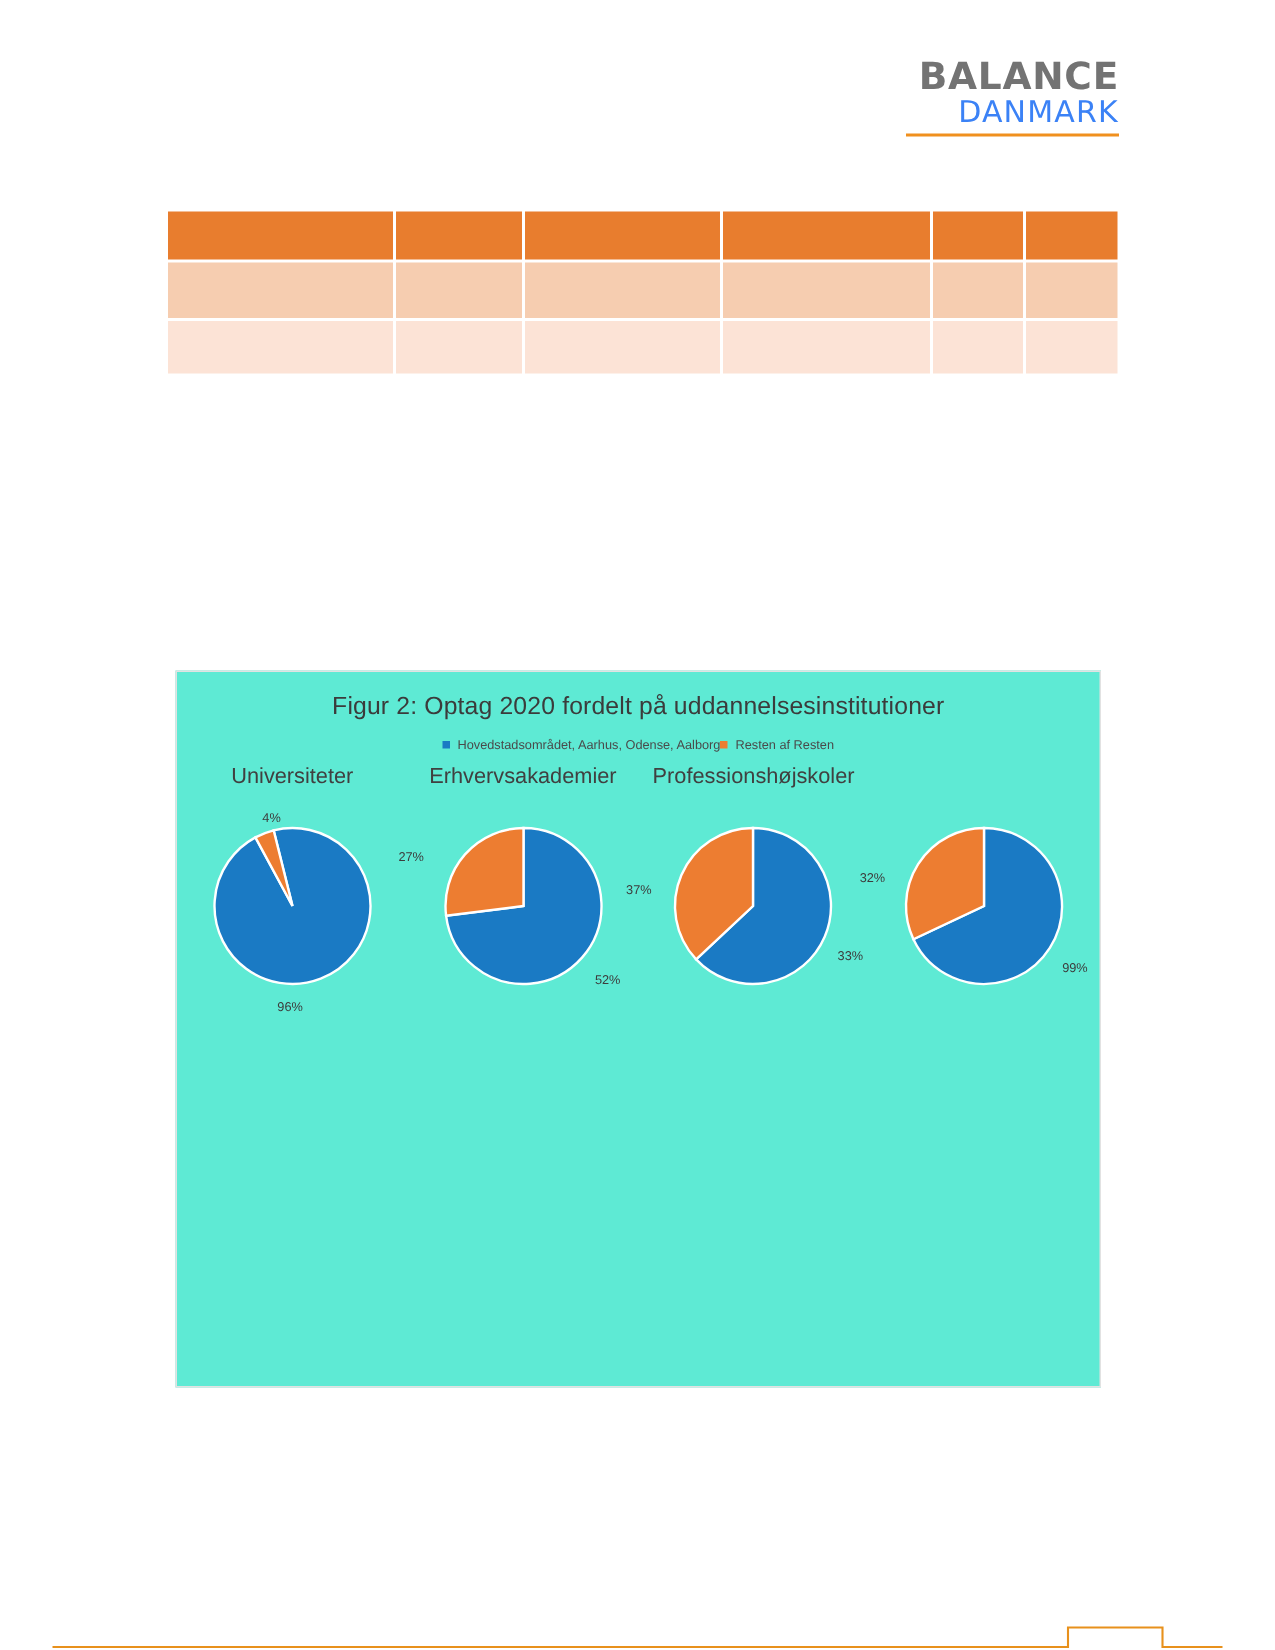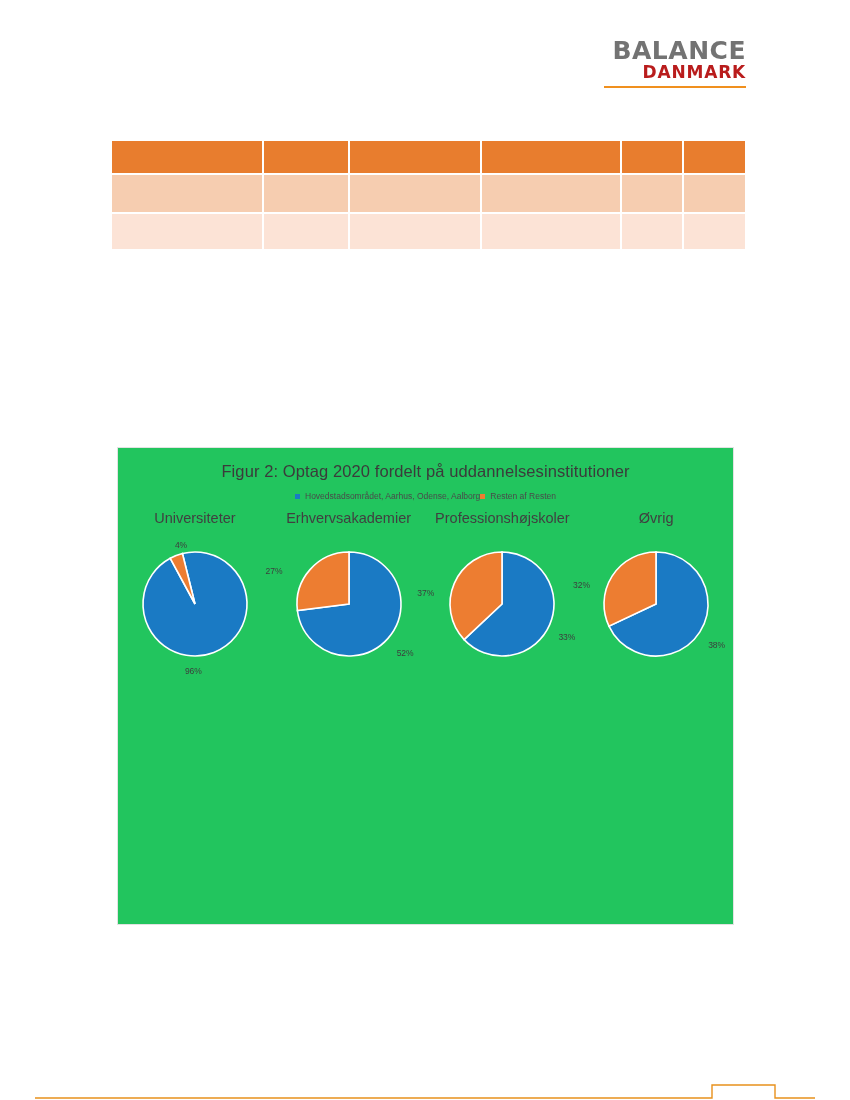--- a/index.html
+++ b/index.html
@@ -26,24 +26,24 @@
   .logo-balance {
     font-family: "DejaVu Sans", sans-serif;
     font-weight: bold;
     font-size: 25px;
     letter-spacing: 0.5px;
     color: #737373;
     line-height: 1.0;
   }
   .logo-danmark {
     font-family: "DejaVu Sans", sans-serif;
-    font-weight: bold;
-    font-size: 17px;
+    font-weight: normal;
+    font-size: 20px;
     letter-spacing: 0.8px;
-    color: #b91c1c;
+    color: #3b82f6;
     line-height: 1.15;
   }
   .logo-rule {
     margin-top: 3px;
     height: 2px;
     background: #f0901e;
     width: 142px;
   }
 
   
@@ -79,21 +79,21 @@
     background: #fce3d6;
   }
 
   
   .chart-card {
     position: absolute;
     left: 117px;
     top: 447px;
     width: 617px;
     height: 478px;
-    background: #22c55e;
+    background: #5eead4;
     border: 1px solid #e2e2e2;
     box-sizing: border-box;
   }
   .chart-title {
     position: absolute;
     left: 0;
     top: 14px;
     width: 100%;
     text-align: center;
     font-size: 16.5px;
@@ -264,27 +264,26 @@
           <svg class="pie-svg" width="120" height="120" viewBox="0 0 120 120">
             <path d="M 60 60 L 60 8 A 52 52 0 1 1 22.09363137408659 95.59644950829181 Z" fill="#1a7ac4" stroke="#ffffff" stroke-width="1.6"></path>
             <path d="M 60 60 L 22.09363137408659 95.59644950829181 A 52 52 0 0 1 59.99999999999999 8 Z" fill="#ed7d31" stroke="#ffffff" stroke-width="1.6"></path>
           </svg>
           <div class="pie-label" style="top: 88px; left: 116px;">33%</div>
           <div class="pie-label" style="top: 44px; right: 128px;">37%</div>
         </div>
     </div>
 
     <div class="pie-cell">
-      <div class="pie-heading">Øvrig</div>
       <div class="pie-wrap" id="pie3" style="position: absolute; width: 120px; height: 120px;">
           <svg class="pie-svg" width="120" height="120" viewBox="0 0 120 120">
             <path d="M 60 60 L 60 8 A 52 52 0 1 1 12.94899327176698 82.14052316138377 Z" fill="#1a7ac4" stroke="#ffffff" stroke-width="1.6"></path>
             <path d="M 60 60 L 12.94899327176698 82.14052316138377 A 52 52 0 0 1 59.99999999999999 8 Z" fill="#ed7d31" stroke="#ffffff" stroke-width="1.6"></path>
           </svg>
-          <div class="pie-label" style="top: 96px; left: 112px;">38%</div>
+          <div class="pie-label" style="top: 96px; left: 112px;">99%</div>
           <div class="pie-label" style="top: 36px; right: 126px;">32%</div>
         </div>
     </div>
 
   </div>
 </div>
 
 <svg class="footer-rule" viewBox="0 0 850 30" width="850" height="30">
   <path id="footerPath" fill="none" stroke="#e8911c" stroke-width="1.4" d="M 35 20 L 712 20 L 712 7 L 775 7 L 775 20 L 815 20"></path>
 </svg>

